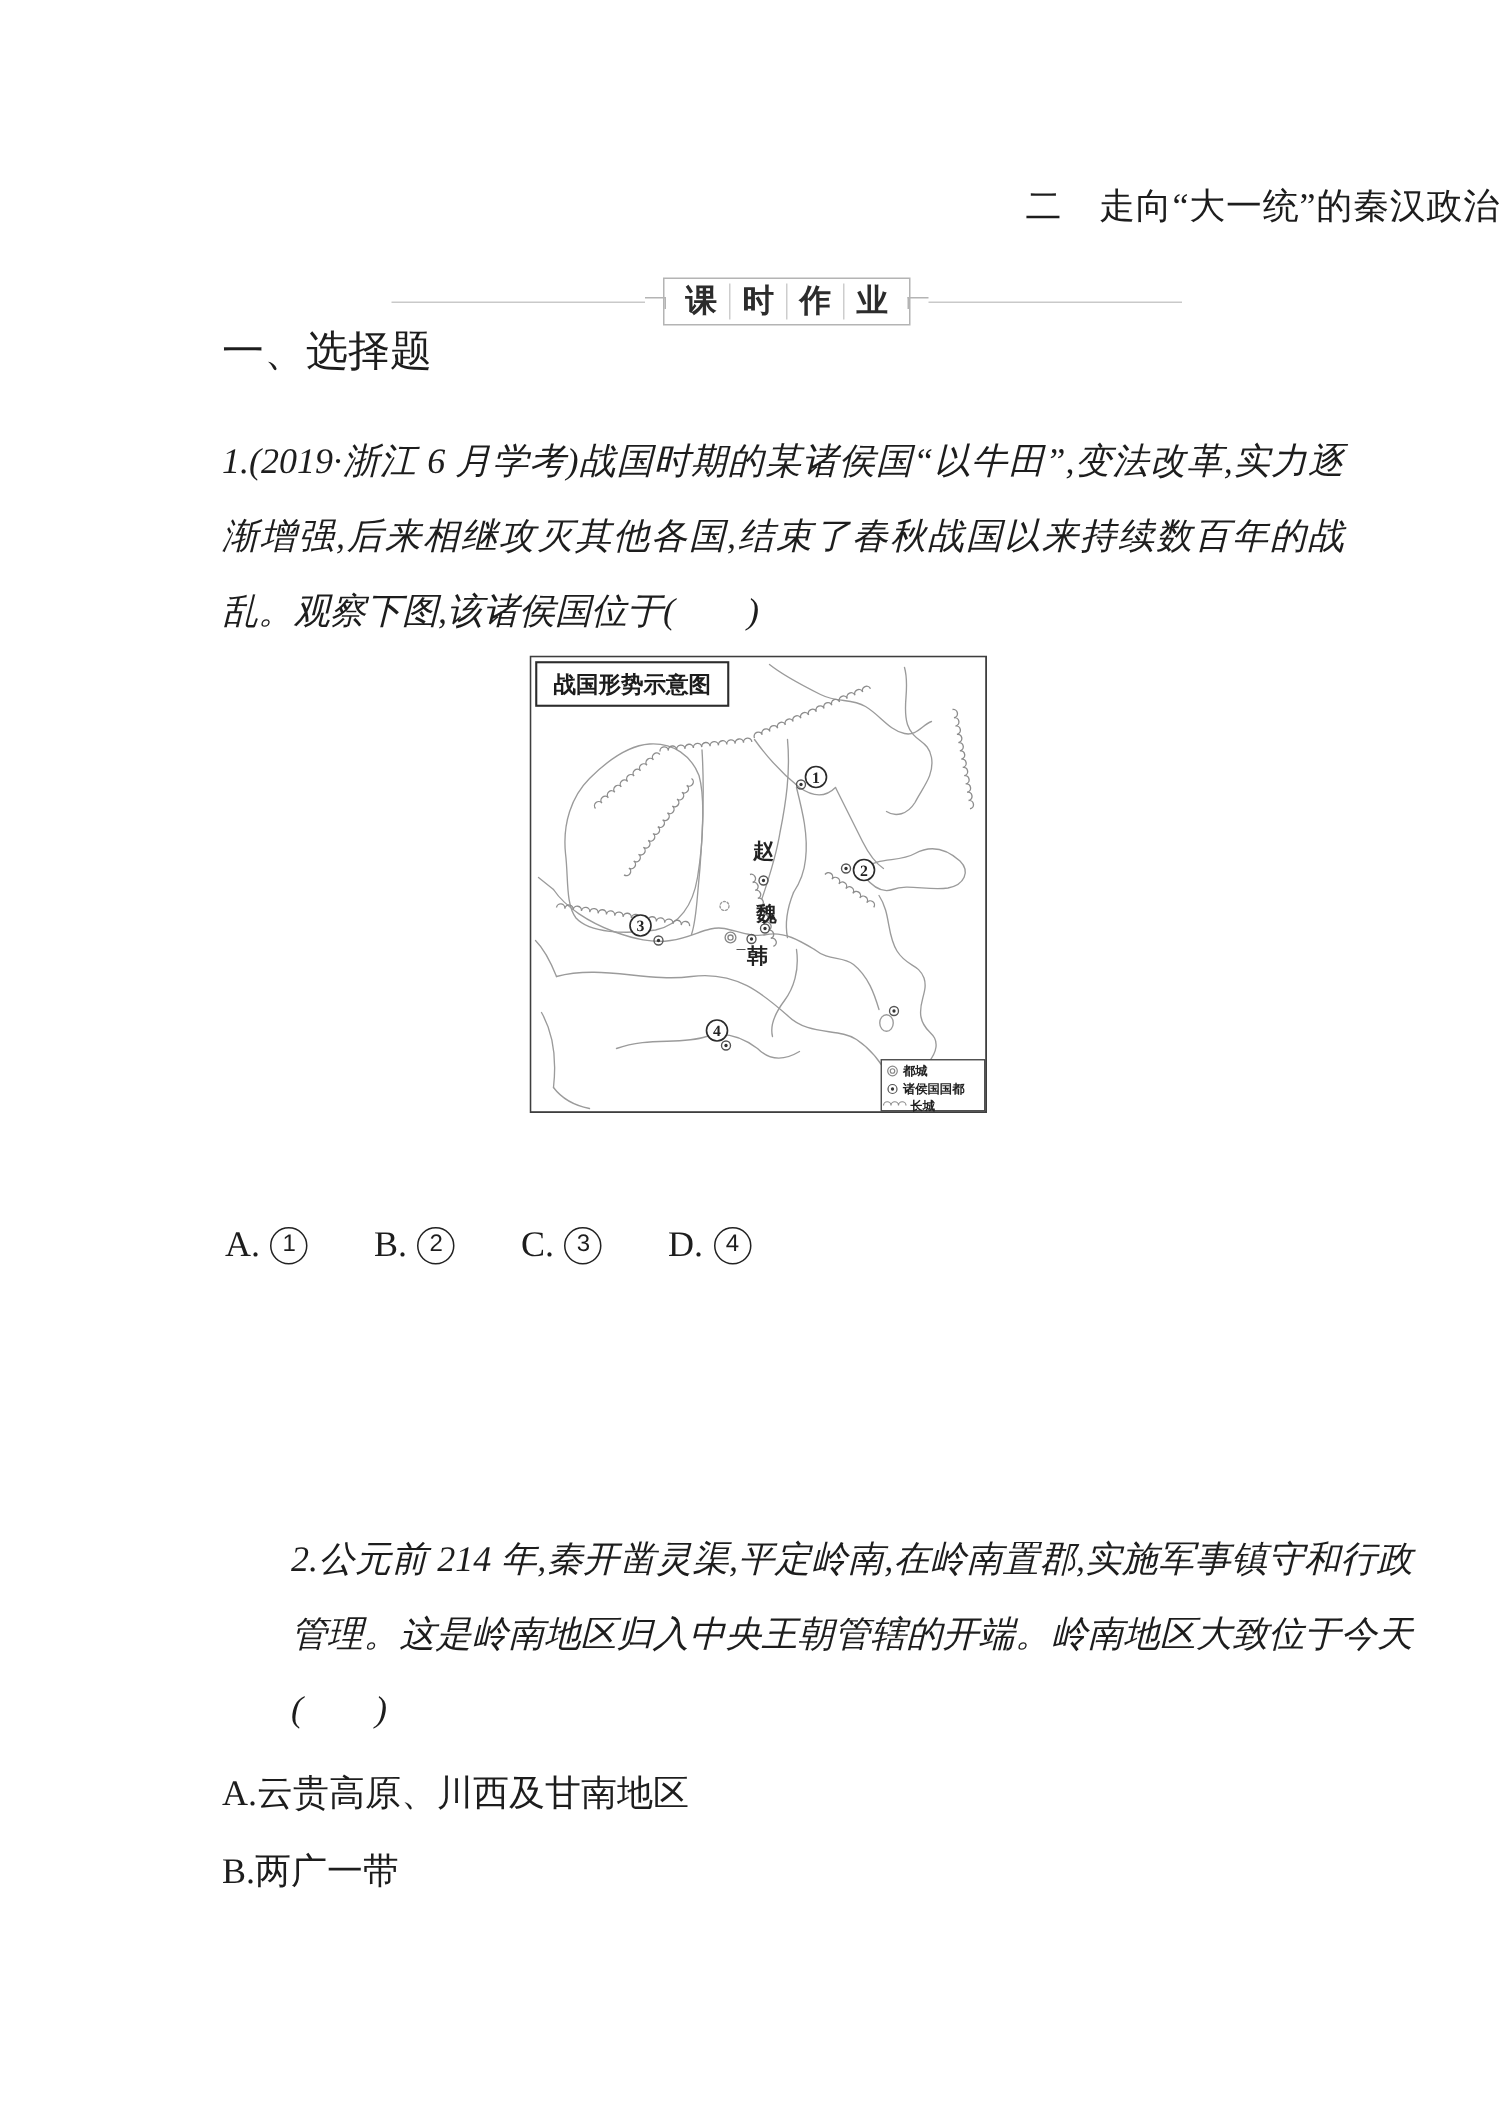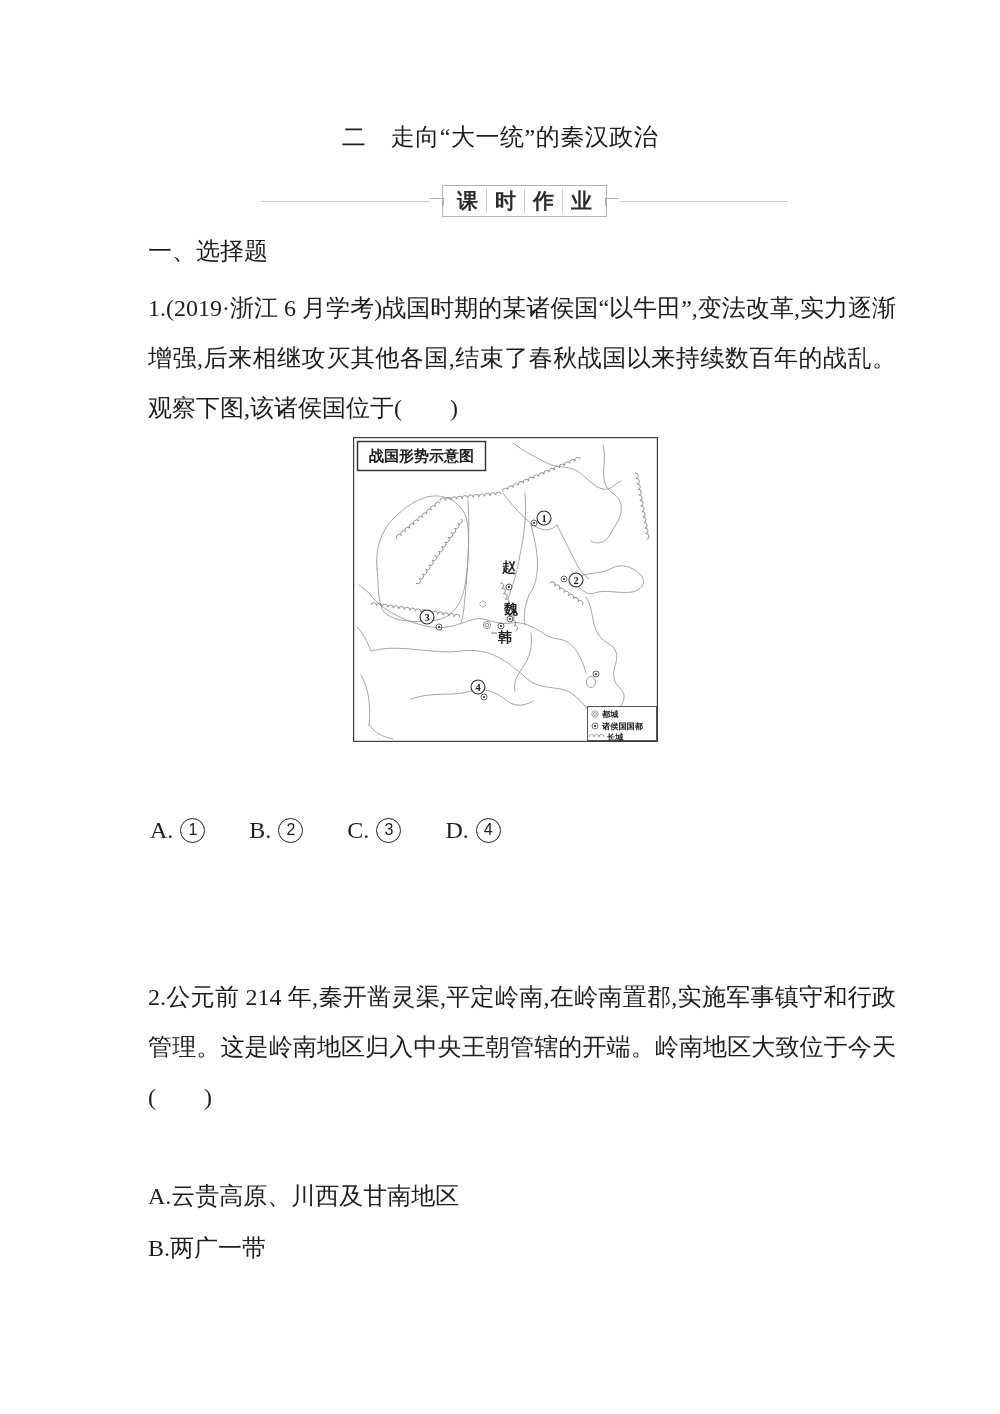--- a/index.html
+++ b/index.html
@@ -3,43 +3,43 @@
 <meta charset="utf-8">
 <style>
   html,body{margin:0;padding:0;background:#ffffff;}
   .page{
     position:relative;width:1000px;height:1414px;margin:0 auto;background:#fff;
     font-family:"Liberation Serif","DejaVu Serif",serif;color:#1d1d1d;
     overflow:hidden;
   }
   
   .doc-title{
-    position:absolute;top:121px;left:0;width:100%;text-align:center;
+    position:absolute;top:121px;left:0;width:100%;text-align:right;
     font-size:24px;font-weight:400;letter-spacing:.5px;
   }
   
   .badge-row{position:absolute;top:186px;left:261px;width:527px;height:30px;
     display:flex;align-items:center;}
   .badge-row .rule{flex:1;height:0;border-top:1px solid #c9c9c9;}
   .badge{position:relative;margin:0 12px;border:1px solid #b4b4b4;background:#fff;
     display:flex;align-items:center;padding:3px 6px;}
   .badge::before,.badge::after{content:"";position:absolute;top:12px;width:13px;height:7px;
     border-top:1px solid #b4b4b4;}
   .badge::before{left:-13px;border-right:1px solid #b4b4b4;}
   .badge::after{right:-13px;border-left:1px solid #b4b4b4;}
   .badge .ch{font-family:"Liberation Sans","DejaVu Sans",sans-serif;
     font-size:21px;font-weight:700;color:#2c2c2c;padding:0 8px;line-height:1.1;}
   .badge .ch + .ch{border-left:1px solid #cdcdcd;}
   
-  .section-heading{position:absolute;top:235px;left:148px;font-size:24px;}
+  .section-heading{position:absolute;top:215px;left:148px;font-size:28px;}
   .para{position:absolute;left:148px;width:748px;font-size:24px;line-height:50px;
-    text-align:justify;text-justify:inter-ideograph;}
+    text-align:justify;text-justify:inter-ideograph;font-style:italic;}
   .q1-stem{top:283px;}
   .analysis{top:855px;}
-  .q2-stem{top:972px;}
+  .q2-stem{top:1015px;margin-left:46px;}
   .opt-line{position:absolute;left:148px;font-size:24px;line-height:50px;}
   .q2-a{top:1171px;}
   .q2-b{top:1223px;}
   
   .q1-options{position:absolute;top:807px;left:150px;height:46px;
     display:flex;align-items:center;gap:44px;font-size:24px;}
   .q1-options .opt{display:flex;align-items:center;gap:7px;}
   .circ{display:inline-flex;align-items:center;justify-content:center;
     width:25px;height:25px;border:1.6px solid #222;border-radius:50%;
     font-size:16px;line-height:1;box-sizing:border-box;

